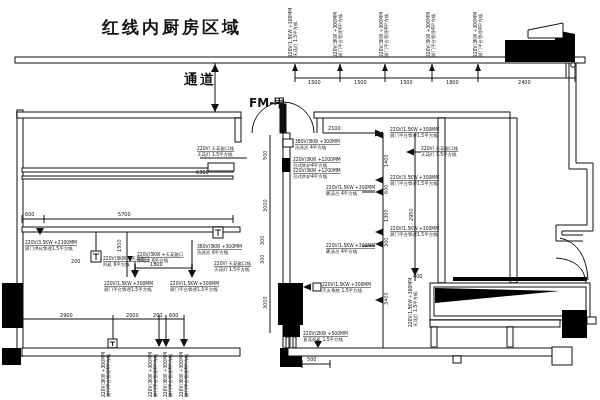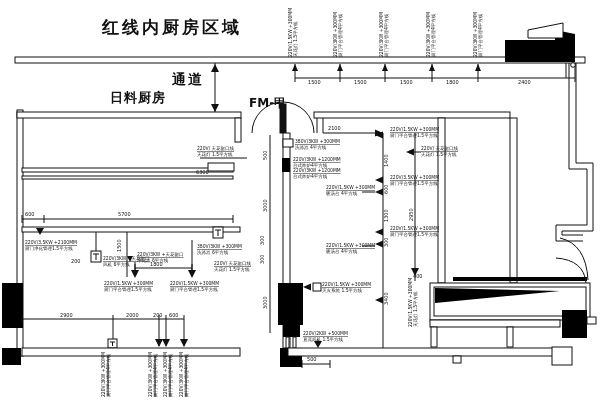--- a/index.html
+++ b/index.html
@@ -186,22 +186,21 @@
     <rect x="587" y="317" width="9" height="7" fill="#fff"></rect>
     <rect x="552" y="347" width="20" height="18" fill="#fff"></rect>
 
     <path d="M569,63 V169 H587 V225 H556 V241 H583"></path>
     <path d="M576,63 V163 H593 V231 H562 V235 H583"></path>
     <path d="M560,238 Q586,244 588,280"></path>
     <path d="M556,258 Q584,260 586,283"></path>
   </svg>
 
   <div class="biglabel t-title" style="left:102px;top:16px;">红线内厨房区域</div>
-  <div class="biglabel t-corridor" style="left:172px;top:71px;">通道</div>
-  <div class="biglabel t-kitchen" style="left:110px;top:89px;">日料厨房</div>
+  <div class="biglabel t-corridor" style="left:184px;top:71px;">通道</div>
   <div class="biglabel t-door" style="left:249px;top:95px;">FM-甲</div>
 
   <div id="overlay">
       <div class="d" style="left: 308px; top: 80px;">1500</div>
       <div class="d" style="left: 354px; top: 80px;">1500</div>
       <div class="d" style="left: 400px; top: 80px;">1500</div>
       <div class="d" style="left: 446px; top: 80px;">1800</div>
       <div class="d" style="left: 518px; top: 80px;">2400</div>
       <div class="d" style="left: 196px; top: 170px;">6300</div>
       <div class="d" style="left: 25px; top: 212px;">600</div>

